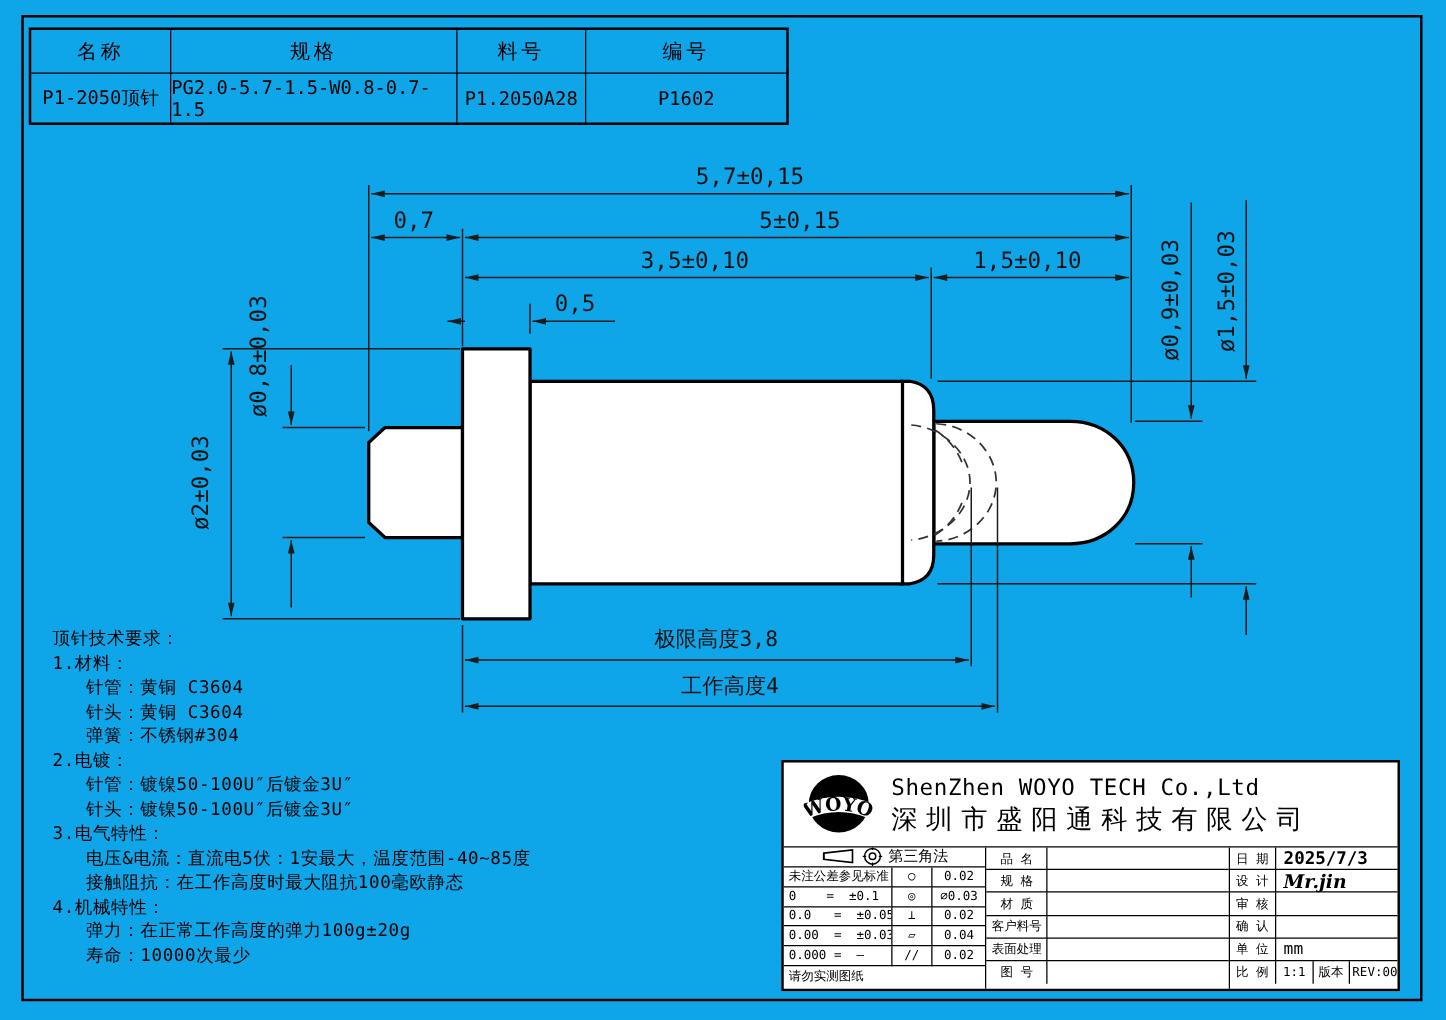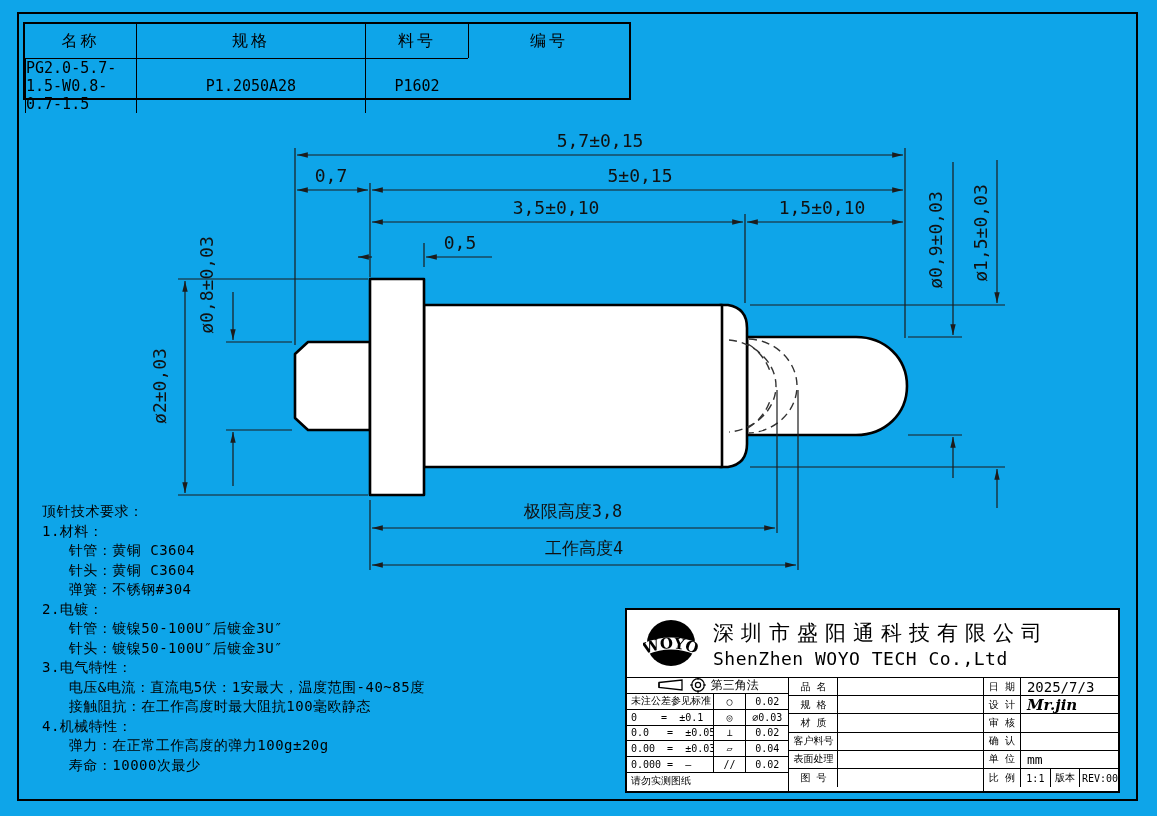--- a/index.html
+++ b/index.html
@@ -51,36 +51,37 @@
   #midf>div{box-sizing:border-box;border-bottom:1px solid #000;display:flex;align-items:center;
             justify-content:center;font-size:10px;}
   #midf .val{border-left:1px solid #000;}
   #midf .nob,#rightf .nob{border-bottom:none;text-align:center;}
   #rightf{flex:1;display:grid;grid-template-columns:36px 30px 29px 1fr;grid-auto-rows:18.2px;}
   #rightf>div{box-sizing:border-box;border-bottom:1px solid #000;display:flex;align-items:center;
               justify-content:center;font-size:10px;}
   #rightf .lab{}
   #rightf .v3{grid-column:2/5;border-left:1px solid #000;justify-content:flex-start;padding-left:6px;}
   #rightf .bl{border-left:1px solid #000;}
-  .date-v{font-size:14px !important;}
+  .date-v{font-size:14px !important;font-weight:bold;}
   .sig{font-family:"DejaVu Serif",serif !important;font-style:italic;font-size:15px !important;font-weight:bold;}
   .unit-v{font-size:13px !important;}
   .rev-v{font-size:10px !important;padding-left:2px !important;}
 </style>
 </head>
 <body>
 
 <div id="stage">
   <div id="sheet-border"></div>
 
   <div id="spec">
     <div class="c hd">名称</div>
     <div class="c hd bl">规格</div>
     <div class="c hd bl">料号</div>
     <div class="c hd bl">编号</div>
+    <div class="c vl bt">P1-2050顶针</div>
     <div class="c vl bt bl">PG2.0-5.7-1.5-W0.8-0.7-1.5</div>
     <div class="c vl bt bl">P1.2050A28</div>
     <div class="c vl bt bl">P1602</div>
   </div>
 
   <svg class="drw" width="1157" height="816" viewBox="0 0 1157 816">
     <defs>
       <marker id="ae" viewBox="0 0 12 8" refX="12" refY="4" markerWidth="13" markerHeight="6" orient="auto">
         <path d="M0 1 L12 4 L0 7 Z" fill="#1c1c1c"></path>
       </marker>
@@ -176,22 +177,22 @@
   <div id="tb">
     <div id="tb-head">
       <svg id="tb-logo" width="56" height="52" viewBox="0 0 56 52">
         <ellipse cx="28" cy="25" rx="24" ry="23" fill="#000"></ellipse>
         <path id="wb" d="M2 31 Q28 20 54 31" fill="none" stroke="#fff" stroke-width="12"></path>
         <text font-size="15" font-weight="bold" letter-spacing="1" font-family="'DejaVu Serif',serif" fill="#000">
           <textPath href="#wb" startOffset="50%" text-anchor="middle"><tspan dy="5">WOYO</tspan></textPath>
         </text>
       </svg>
       <div id="tb-names">
+        <div id="en">ShenZhen  WOYO TECH  Co.,Ltd</div>
         <div id="cn">深圳市盛阳通科技有限公司</div>
-        <div id="en">ShenZhen  WOYO TECH  Co.,Ltd</div>
       </div>
     </div>
     <div id="tb-bottom">
 
       <div id="tolbox" class="col">
         <div class="sp3" id="proj-row">
           <svg width="28" height="12" viewBox="0 0 28 12">
             <path d="M2 3.5 L25 1 L25 11 L2 8.5 Z" fill="none" stroke="#000" stroke-width="1.3"></path>
             <line x1="2" y1="3.5" x2="2" y2="8.5" stroke="#000" stroke-width="1.3"></line>
           </svg>

